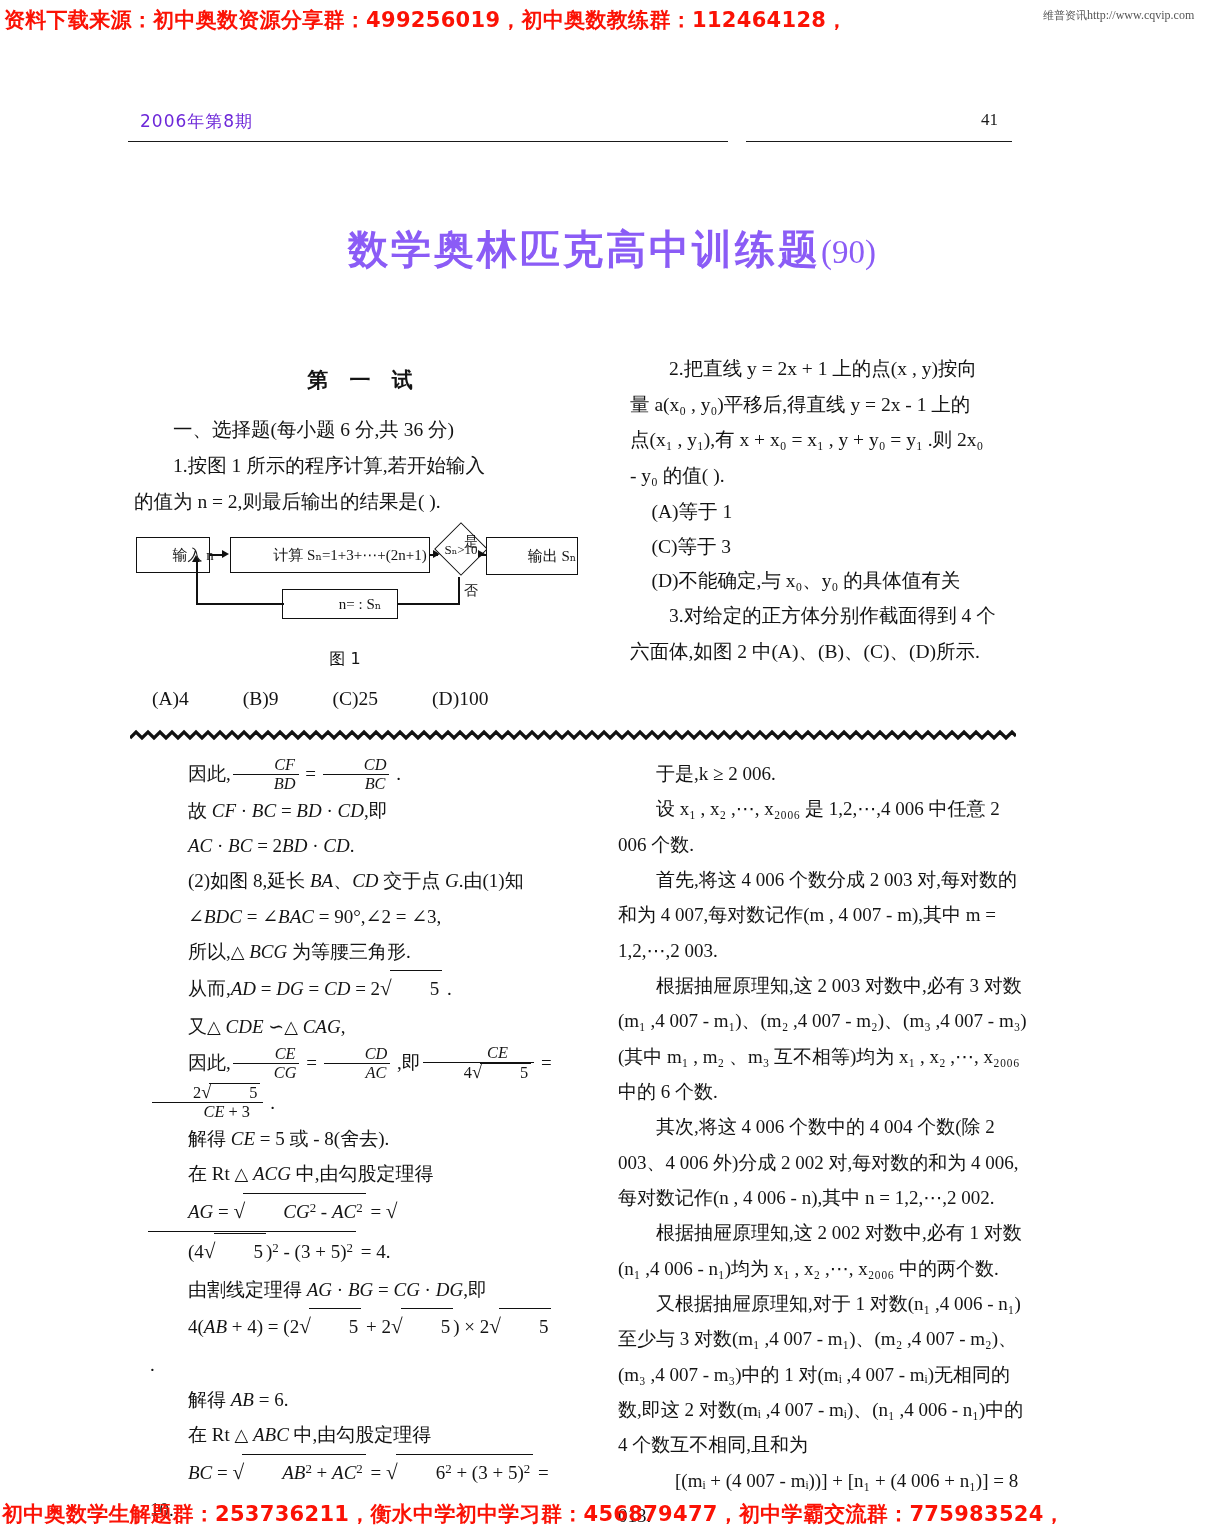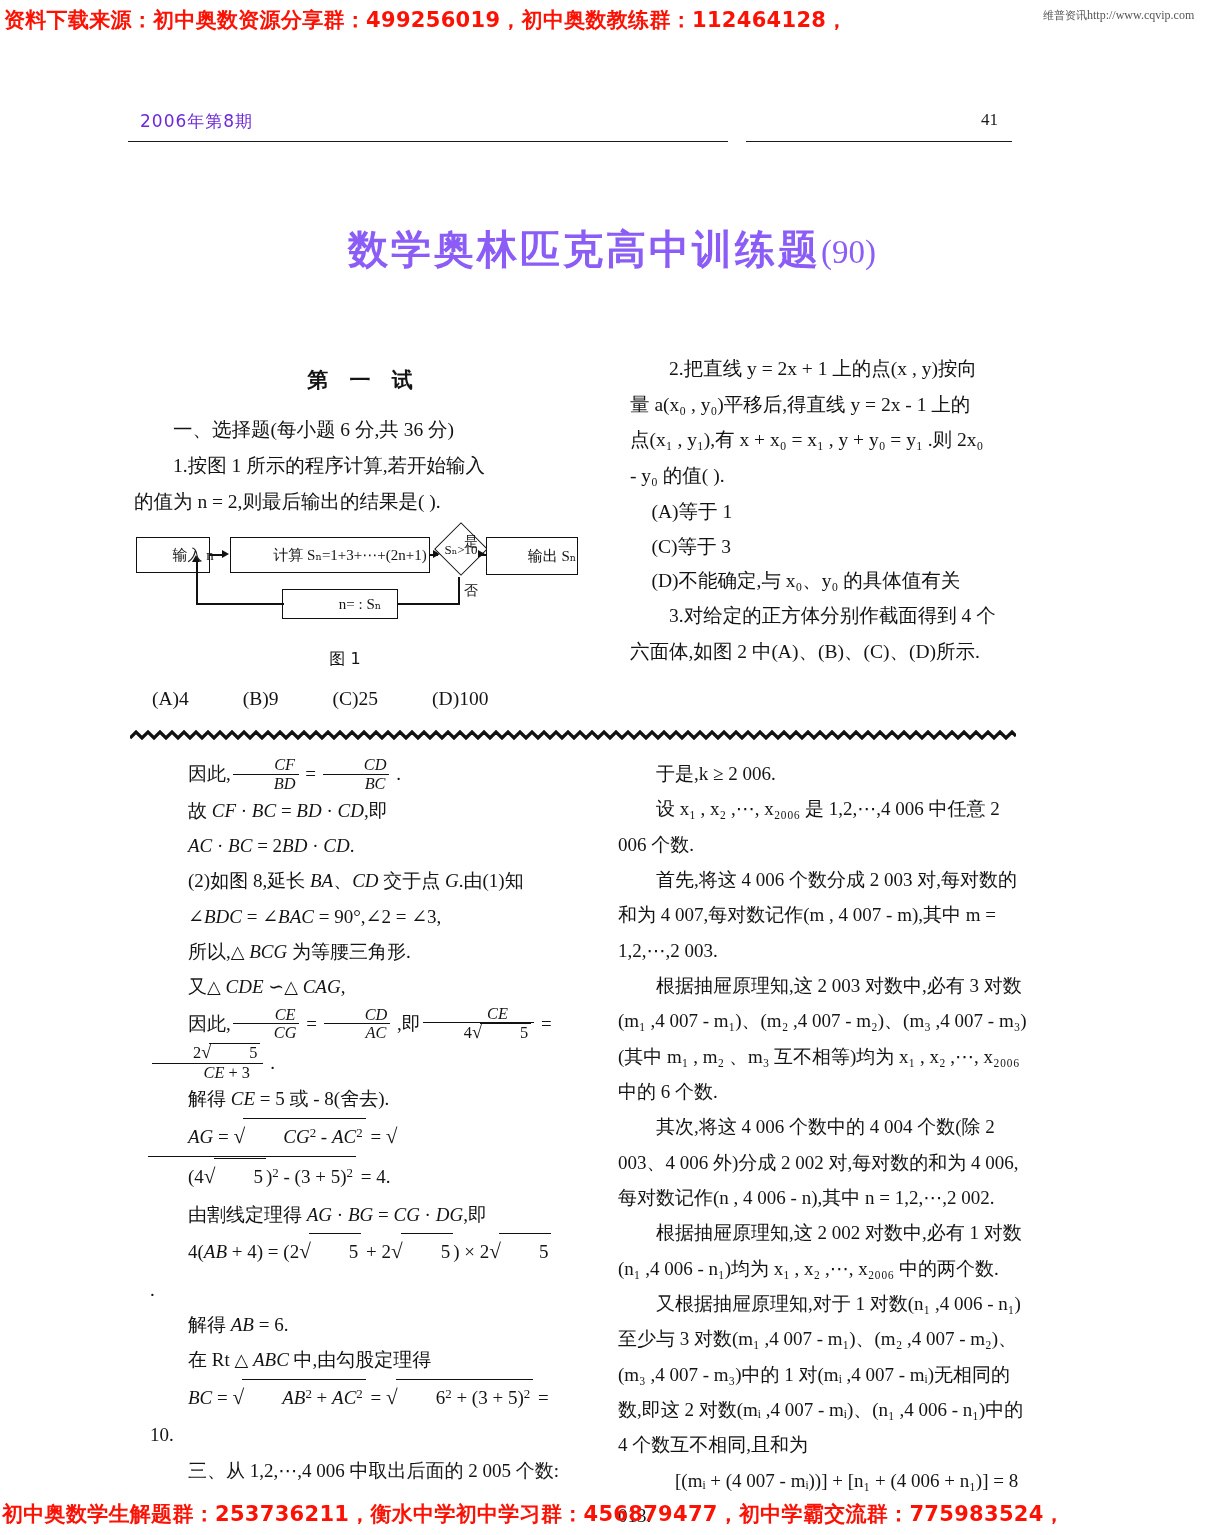--- a/index.html
+++ b/index.html
@@ -355,29 +355,31 @@
   <p class="para">故 <i class="v">CF</i> · <i class="v">BC</i> = <i class="v">BD</i> · <i class="v">CD</i>,即</p>
 
   <p class="para"><i class="v">AC</i> · <i class="v">BC</i> = 2<i class="v">BD</i> · <i class="v">CD</i>.</p>
 
   <p class="para">(2)如图 8,延长 <i class="v">BA</i>、<i class="v">CD</i> 交于点 <i class="v">G</i>.由(1)知</p>
 
   <p class="para">∠<i class="v">BDC</i> = ∠<i class="v">BAC</i> = 90°,∠2 = ∠3,</p>
 
   <p class="para">所以,<span class="tri">△</span> <i class="v">BCG</i> 为等腰三角形.</p>
 
+  <p class="para">从而,<i class="v">AD</i> = <i class="v">DG</i> = <i class="v">CD</i> = 2<span class="radsign">√</span><span class="sqrt">5</span> .</p>
 
   <p class="para">又<span class="tri">△</span> <i class="v">CDE</i> ∽<span class="tri">△</span> <i class="v">CAG</i>,</p>
 
   <p class="para">
     因此,<span class="frac"><span class="num"><i class="v">CE</i></span><span class="den"><i class="v">CG</i></span></span> = <span class="frac"><span class="num"><i class="v">CD</i></span><span class="den"><i class="v">AC</i></span></span> ,即<span class="frac"><span class="num"><i class="v">CE</i></span><span class="den">4<span class="radsign">√</span><span class="sqrt">5</span></span></span> = <span class="frac"><span class="num">2<span class="radsign">√</span><span class="sqrt">5</span></span><span class="den"><i class="v">CE</i> + 3</span></span> .
   </p>
 
   <p class="para">解得 <i class="v">CE</i> = 5 或 - 8(舍去).</p>
 
+  <p class="para">在 Rt <span class="tri">△</span> <i class="v">ACG</i> 中,由勾股定理得</p>
 
   <p class="para">
     <i class="v">AG</i> = <span class="radsign">√</span><span class="sqrt"><i class="v">CG</i><span class="sup">2</span> - <i class="v">AC</i><span class="sup">2</span></span> = <span class="radsign">√</span><span class="sqrt">(4<span class="radsign">√</span><span class="sqrt">5</span>)<span class="sup">2</span> - (3 + 5)<span class="sup">2</span></span> = 4.
   </p>
 
   <p class="para">由割线定理得 <i class="v">AG</i> · <i class="v">BG</i> = <i class="v">CG</i> · <i class="v">DG</i>,即</p>
 
   <p class="para">4(<i class="v">AB</i> + 4) = (2<span class="radsign">√</span><span class="sqrt">5</span> + 2<span class="radsign">√</span><span class="sqrt">5</span>) × 2<span class="radsign">√</span><span class="sqrt">5</span> .</p>
 
   <p class="para">解得 <i class="v">AB</i> = 6.</p>

